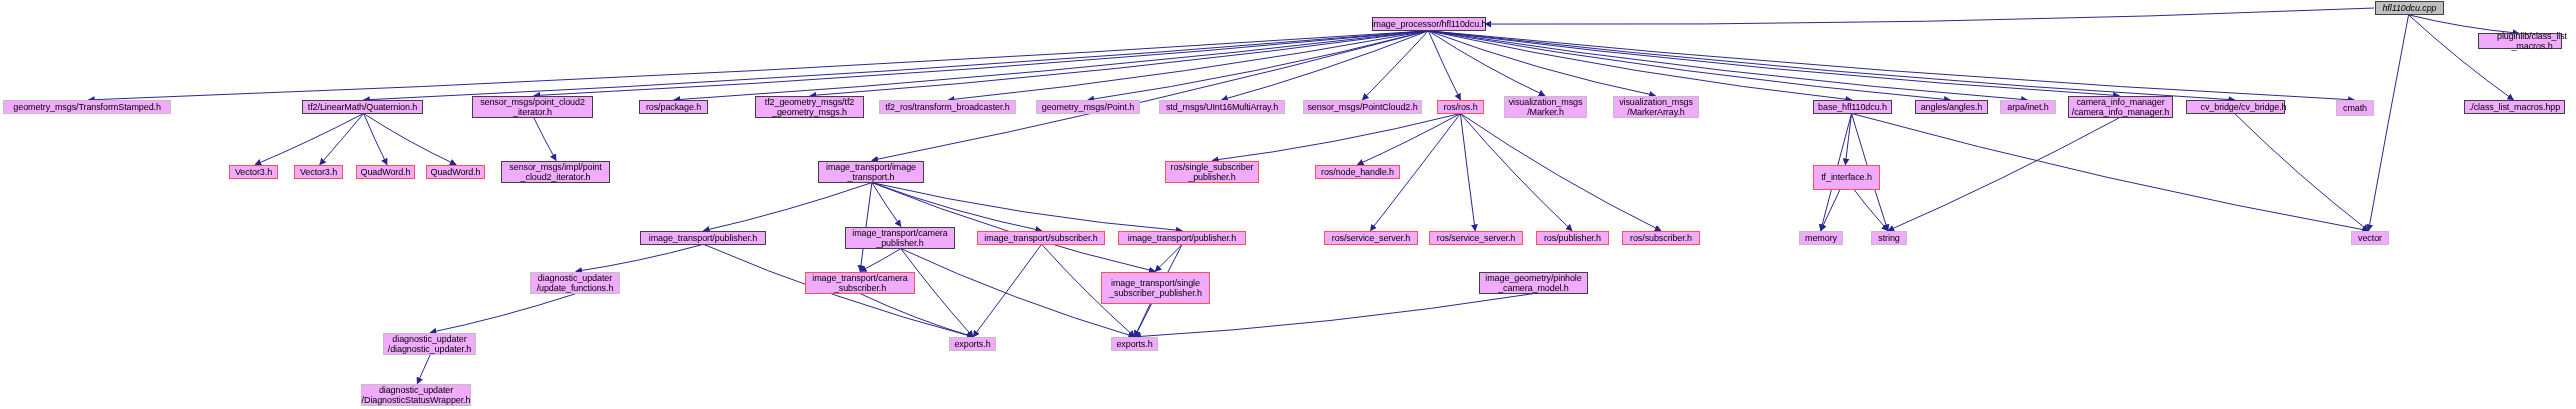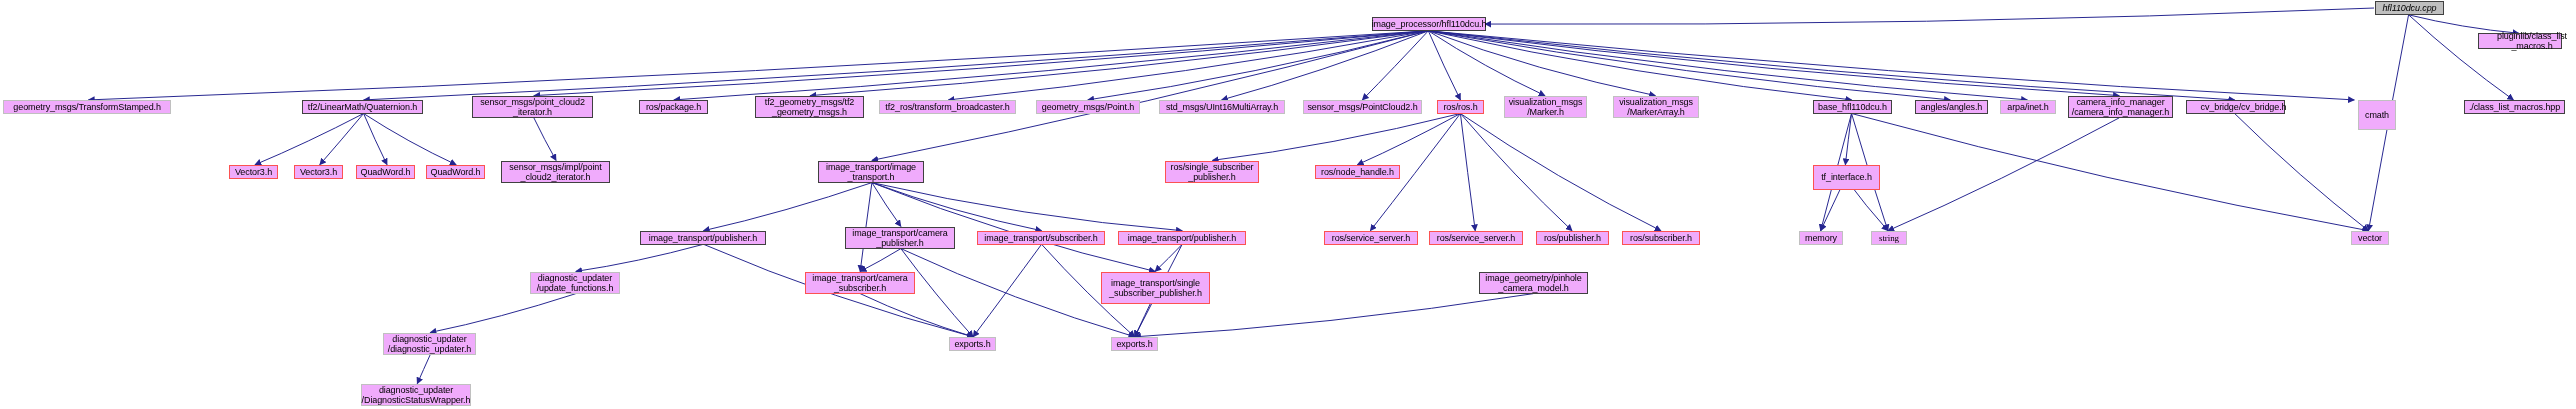--- a/index.html
+++ b/index.html
@@ -143,21 +143,21 @@
       <div class="node plain" style="left: 1504px; top: 96px; width: 83px; height: 22px;">visualization_msgs
 /Marker.h</div>
       <div class="node plain" style="left: 1613px; top: 96px; width: 86px; height: 22px;">visualization_msgs
 /MarkerArray.h</div>
       <div class="node bold" style="left: 1813px; top: 100px; width: 79px; height: 13.6px;">base_hfl110dcu.h</div>
       <div class="node bold" style="left: 1915px; top: 100px; width: 73px; height: 13.6px;">angles/angles.h</div>
       <div class="node plain" style="left: 2000px; top: 100px; width: 56px; height: 13.6px;">arpa/inet.h</div>
       <div class="node bold" style="left: 2068px; top: 96px; width: 105px; height: 22px;">camera_info_manager
 /camera_info_manager.h</div>
       <div class="node bold" style="left: 2186px; top: 100px; width: 99px; height: 13.6px; padding-left: 16px;">cv_bridge/cv_bridge.h</div>
-      <div class="node plain" style="left: 2336px; top: 100px; width: 38px; height: 30px; margin-left: 22px;">cmath</div>
+      <div class="node plain" style="left: 2336px; top: 100px; width: 38px; height: 16px;">cmath</div>
       <div class="node bold" style="left: 2464px; top: 100px; width: 101px; height: 13.6px;">./class_list_macros.hpp</div>
       <div class="node red" style="left: 229px; top: 165px; width: 49px; height: 13.6px;">Vector3.h</div>
       <div class="node red" style="left: 294px; top: 165px; width: 49px; height: 13.6px;">Vector3.h</div>
       <div class="node red" style="left: 356px; top: 165px; width: 59px; height: 13.6px;">QuadWord.h</div>
       <div class="node red" style="left: 426px; top: 165px; width: 59px; height: 13.6px;">QuadWord.h</div>
       <div class="node bold" style="left: 501px; top: 161px; width: 109px; height: 22px;">sensor_msgs/impl/point
 _cloud2_iterator.h</div>
       <div class="node bold" style="left: 818px; top: 161px; width: 106px; height: 22px;">image_transport/image
 _transport.h</div>
       <div class="node red" style="left: 1165px; top: 161px; width: 94px; height: 22px;">ros/single_subscriber
@@ -167,21 +167,21 @@
       <div class="node bold" style="left: 640px; top: 231px; width: 126px; height: 13.6px;">image_transport/publisher.h</div>
       <div class="node bold" style="left: 845px; top: 227px; width: 110px; height: 22px;">image_transport/camera
 _publisher.h</div>
       <div class="node red" style="left: 977px; top: 231px; width: 128px; height: 13.6px;">image_transport/subscriber.h</div>
       <div class="node red" style="left: 1118px; top: 231px; width: 128px; height: 13.6px;">image_transport/publisher.h</div>
       <div class="node red" style="left: 1324px; top: 231px; width: 94px; height: 13.6px;">ros/service_server.h</div>
       <div class="node red" style="left: 1429px; top: 231px; width: 94px; height: 13.6px;">ros/service_server.h</div>
       <div class="node red" style="left: 1536px; top: 231px; width: 73px; height: 13.6px;">ros/publisher.h</div>
       <div class="node red" style="left: 1622px; top: 231px; width: 78px; height: 13.6px;">ros/subscriber.h</div>
       <div class="node plain" style="left: 1799px; top: 231px; width: 44px; height: 13.6px;">memory</div>
-      <div class="node plain" style="left: 1871px; top: 231px; width: 36px; height: 13.6px; font-family: Liberation Serif, serif;">string</div>
+      <div class="node plain" style="left: 1871px; top: 231px; width: 36px; height: 13.6px;">string</div>
       <div class="node plain" style="left: 2351px; top: 231px; width: 38px; height: 13.6px;">vector</div>
       <div class="node plain" style="left: 530px; top: 272px; width: 90px; height: 22px;">diagnostic_updater
 /update_functions.h</div>
       <div class="node red" style="left: 805px; top: 272px; width: 110px; height: 22px;">image_transport/camera
 _subscriber.h</div>
       <div class="node red" style="left: 1101px; top: 272px; width: 109px; height: 32px;">image_transport/single
 _subscriber_publisher.h</div>
       <div class="node bold" style="left: 1479px; top: 272px; width: 109px; height: 22px;">image_geometry/pinhole
 _camera_model.h</div>
       <div class="node plain" style="left: 383px; top: 333px; width: 93px; height: 22px;">diagnostic_updater

